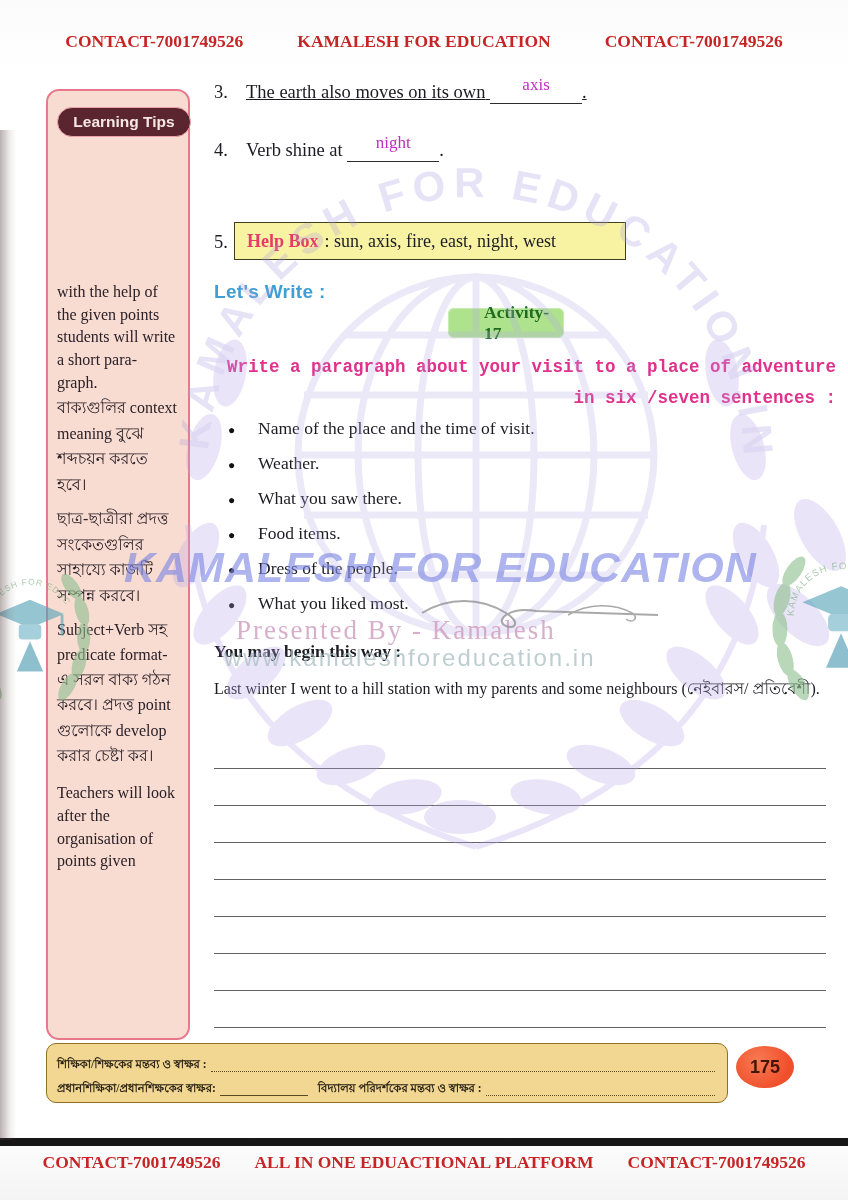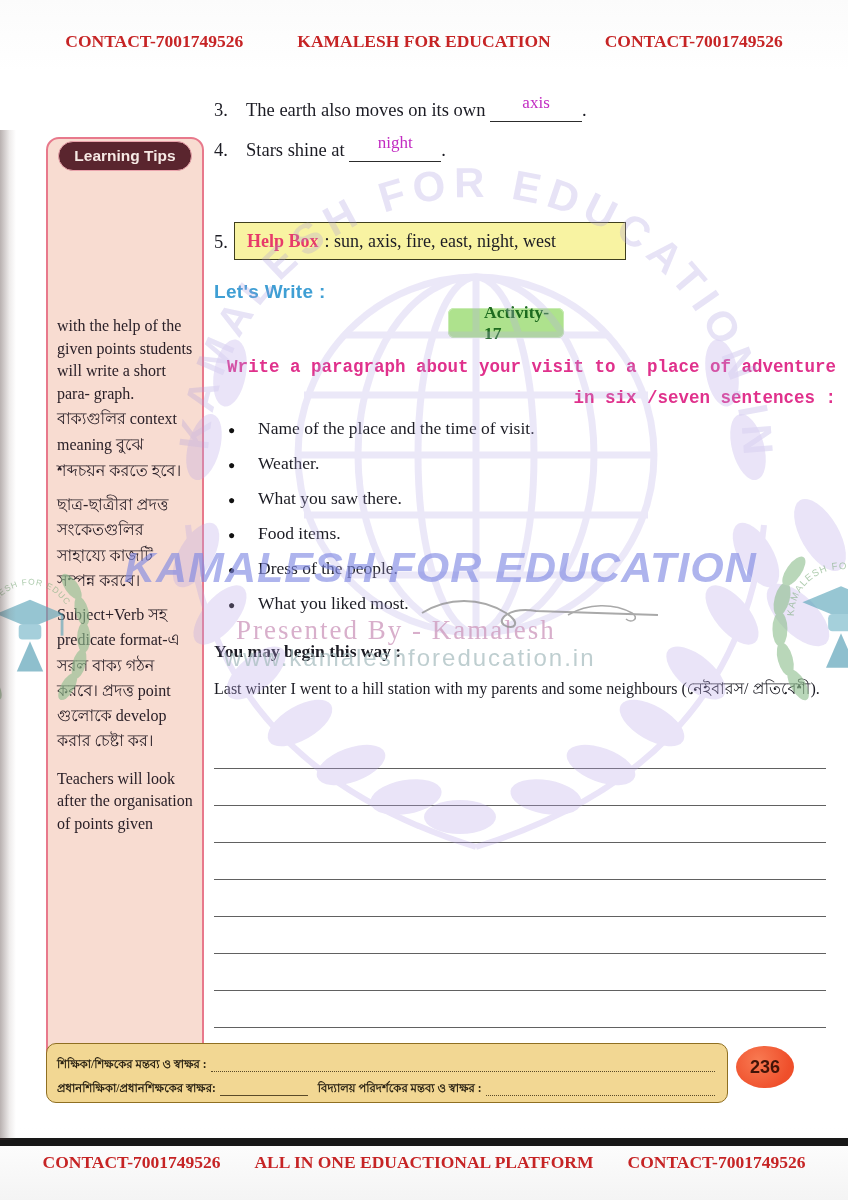--- a/index.html
+++ b/index.html
@@ -19,23 +19,23 @@
     z-index:4; }
   .scan-bar { position:absolute; left:0; top:1138px; width:848px; height:8px; background:#171717; z-index:4; }
 
   
   .strip { position:absolute; left:0; width:848px; display:flex; justify-content:center; gap:54px;
     font-family:"Liberation Serif", serif; font-weight:700; font-size:17.5px; color:#c62425; z-index:5; }
   .strip.header { top:31px; }
   .strip.footer { top:1152px; gap:34px; }
 
   
-  .sidebar { position:absolute; left:46px; top:89px; width:158px; height:951px;
-    background:#f8dcd1; border:2px solid #e8798c; border-radius:13px; padding:0 9px;
-    z-index:2;margin-top:48px; }
+  .sidebar { position:absolute; left:46px; top:89px; width:144px; height:951px;
+    background:#f8dcd1; border:2px solid #e8798c; border-radius:13px; padding:14px 9px;
+    z-index:2; }
   .tips-pill { width:134px; height:30px; margin:2px auto 12px auto; background:#5a252e;
     border-radius:15px; border:1.5px solid #eaa3ac; display:flex; align-items:center; justify-content:center;
     color:#f6e9e4; font-family:"Liberation Sans", sans-serif; font-weight:700; font-size:15.5px; }
   .side-note { font-size:16px; line-height:1.55; color:#2a2028; }
   .side-note.n1 { line-height:1.62; }
   .side-note.n2 { margin-top:144px; line-height:1.42; }
   .side-note.n3 { margin-top:8px; line-height:1.6; }
   .side-note.n4 { margin-top:8px; line-height:1.58; }
   .side-note.n5 { margin-top:14px; line-height:1.42; }
 
@@ -109,26 +109,26 @@
 
   <div class="sidebar">
     <div class="tips-pill">Learning Tips</div>
     <div class="side-note n2">with the help of the given points students will write a short para- graph.</div>
     <div class="side-note n1">বাক্যগুলির context meaning বুঝে শব্দচয়ন করতে হবে।</div>
     <div class="side-note n3">ছাত্র-ছাত্রীরা প্রদত্ত সংকেতগুলির সাহায্যে কাজটি সম্পন্ন করবে।</div>
     <div class="side-note n4">Subject+Verb সহ predicate format-এ সরল বাক্য গঠন করবে। প্রদত্ত point গুলোকে develop করার চেষ্টা কর।</div>
     <div class="side-note n5">Teachers will look after the organisation of points given</div>
   </div>
 
-  <div class="q-row" style="top:100px;">
+  <div class="q-row" style="top:82px;text-decoration:underline;">
     <span class="q-num">3.</span><span>The earth also moves on its own</span>
     <span class="blank"><span class="ans">axis</span></span><span>.</span>
   </div>
   <div class="q-row" style="top:140px;">
-    <span class="q-num">4.</span><span>Stars shine at</span>
+    <span class="q-num">4.</span><span>Verb shine at</span>
     <span class="blank"><span class="ans">night</span></span><span>.</span>
   </div>
   <div class="q-row" style="top:184px;margin-top:48px;">
     <span class="q-num">5.</span><span>The sun rises in the</span>
     <span class="blank"><span class="ans">east</span></span><span>.</span>
   </div>
 
   <div class="help-box">
     <span class="help-label">Help Box</span>
     <span>: sun, axis, fire, east, night, west</span>
@@ -185,21 +185,21 @@
       <span class="leader-dotted"></span>
     </div>
     <div class="sig-row">
       <span>প্রধানশিক্ষিকা/প্রধানশিক্ষকের স্বাক্ষর:</span>
       <span class="leader-solid"></span>
       <span>বিদ্যালয় পরিদর্শকের মন্তব্য ও স্বাক্ষর :</span>
       <span class="leader-dotted"></span>
     </div>
   </div>
 
-  <div class="page-badge">236</div>
+  <div class="page-badge">175</div>
 
   <div class="scan-bar"></div>
   <div class="spine-shadow"></div>
 
   <div class="strip footer">
     <span>CONTACT-7001749526</span>
     <span>ALL IN ONE EDUACTIONAL PLATFORM</span>
     <span>CONTACT-7001749526</span>
   </div>
 

